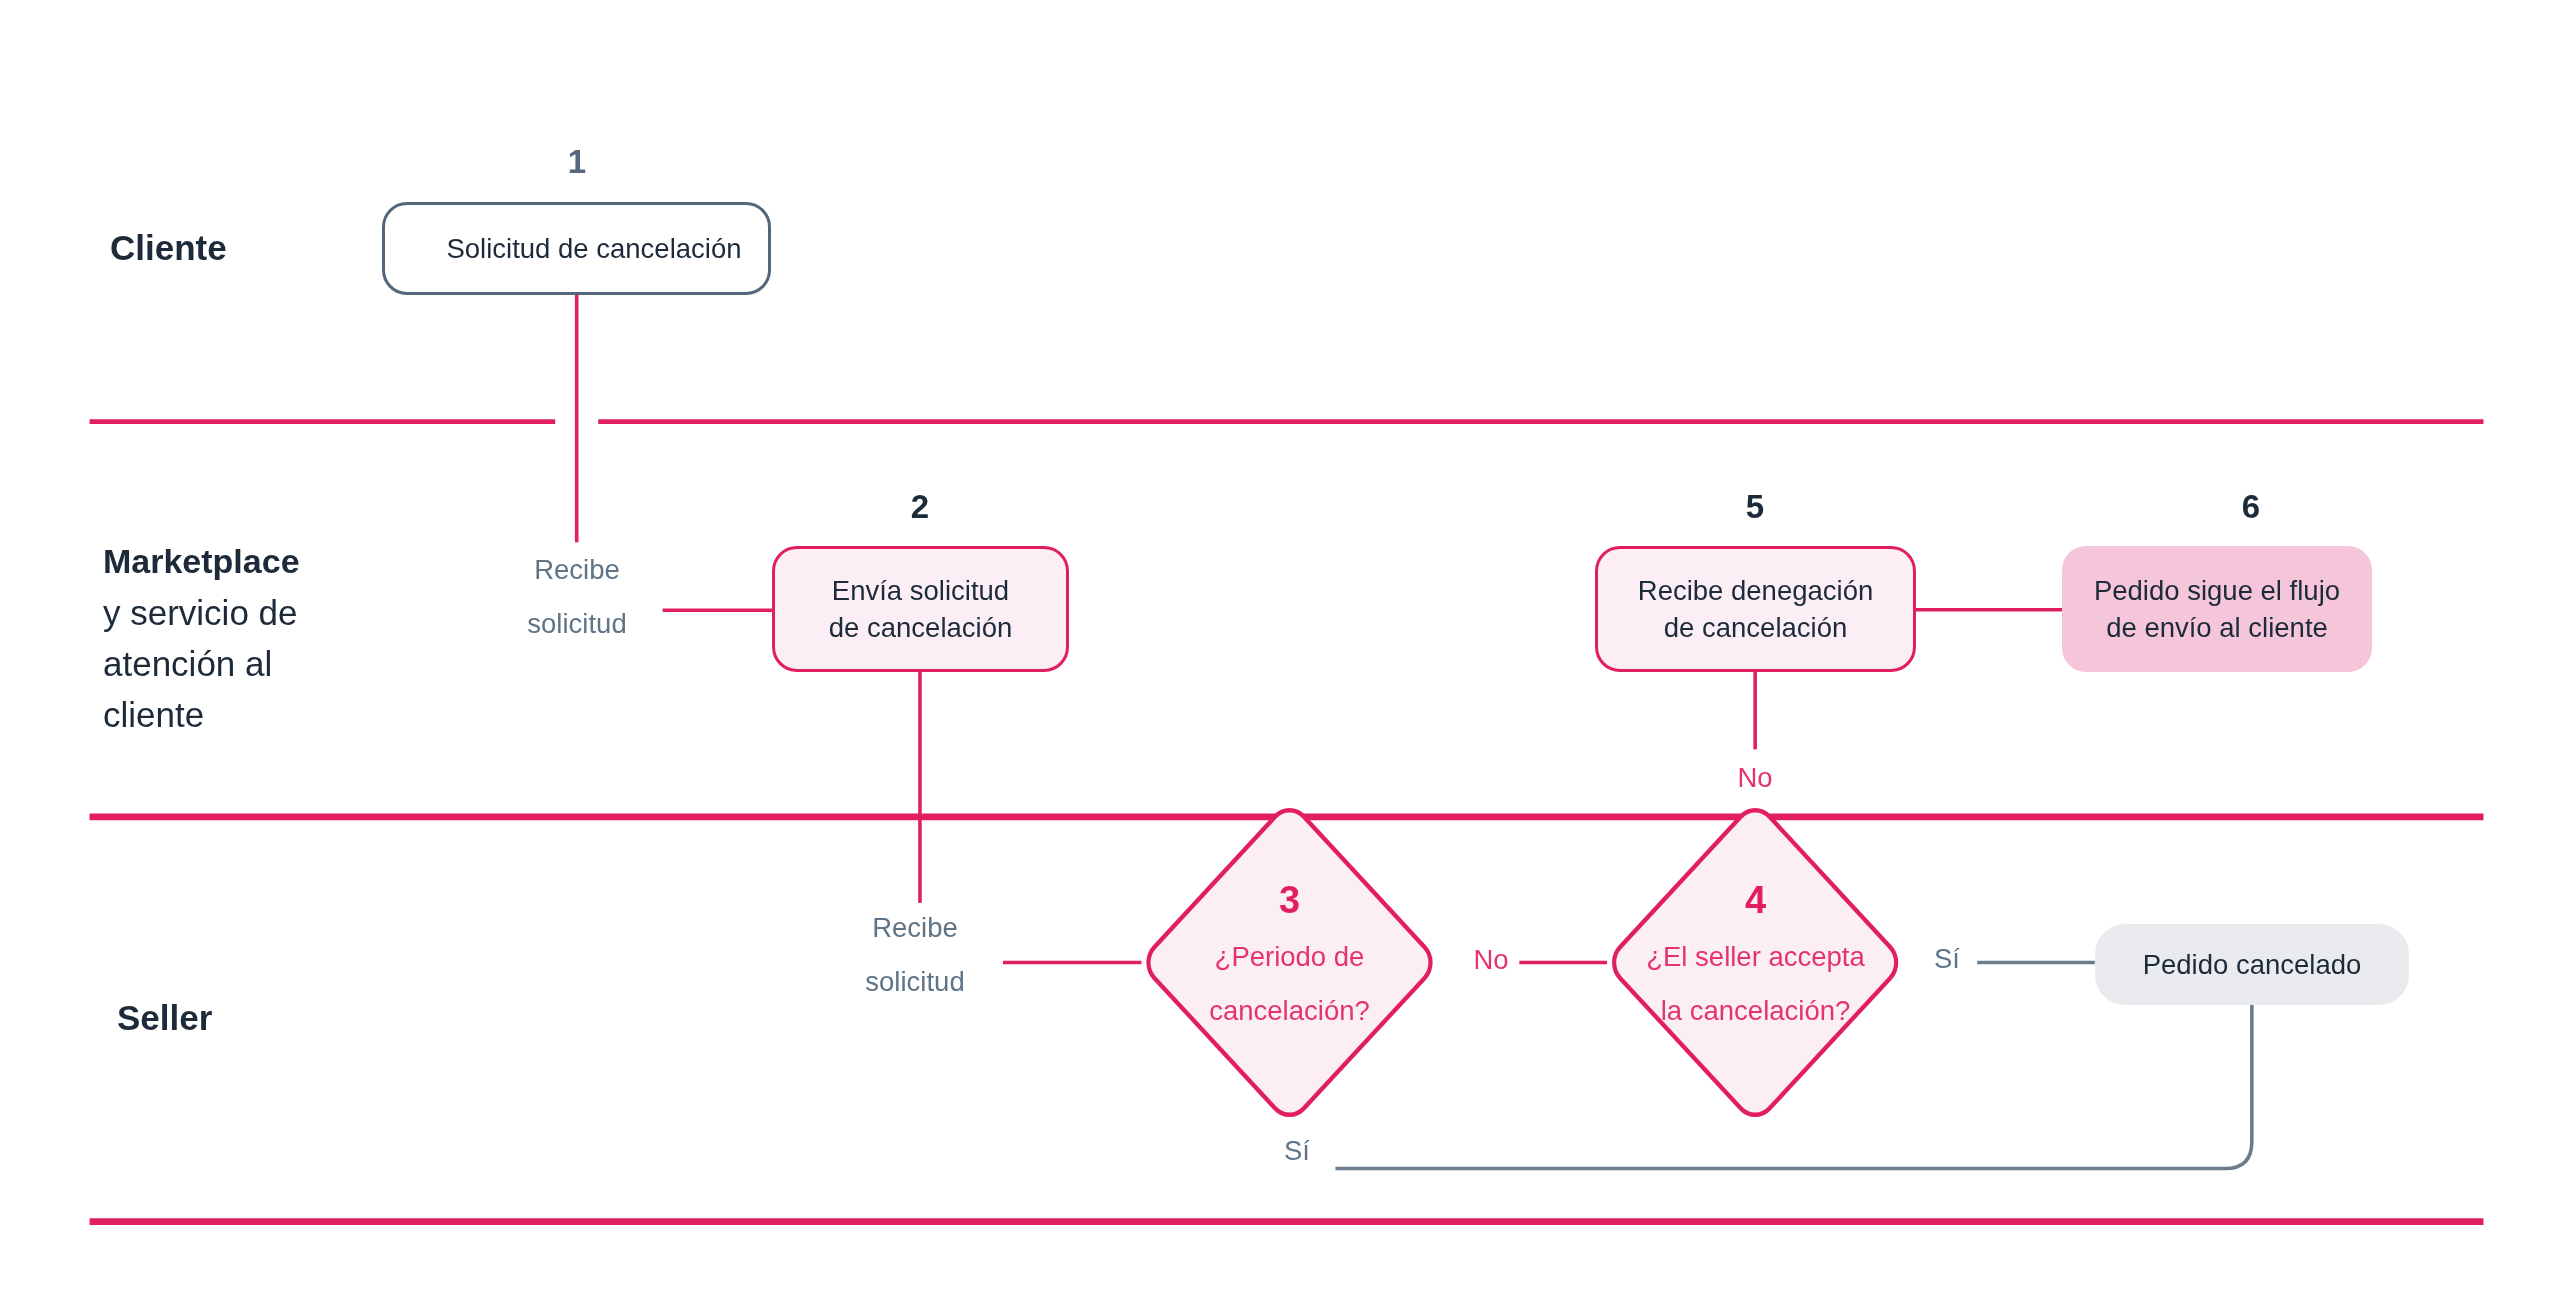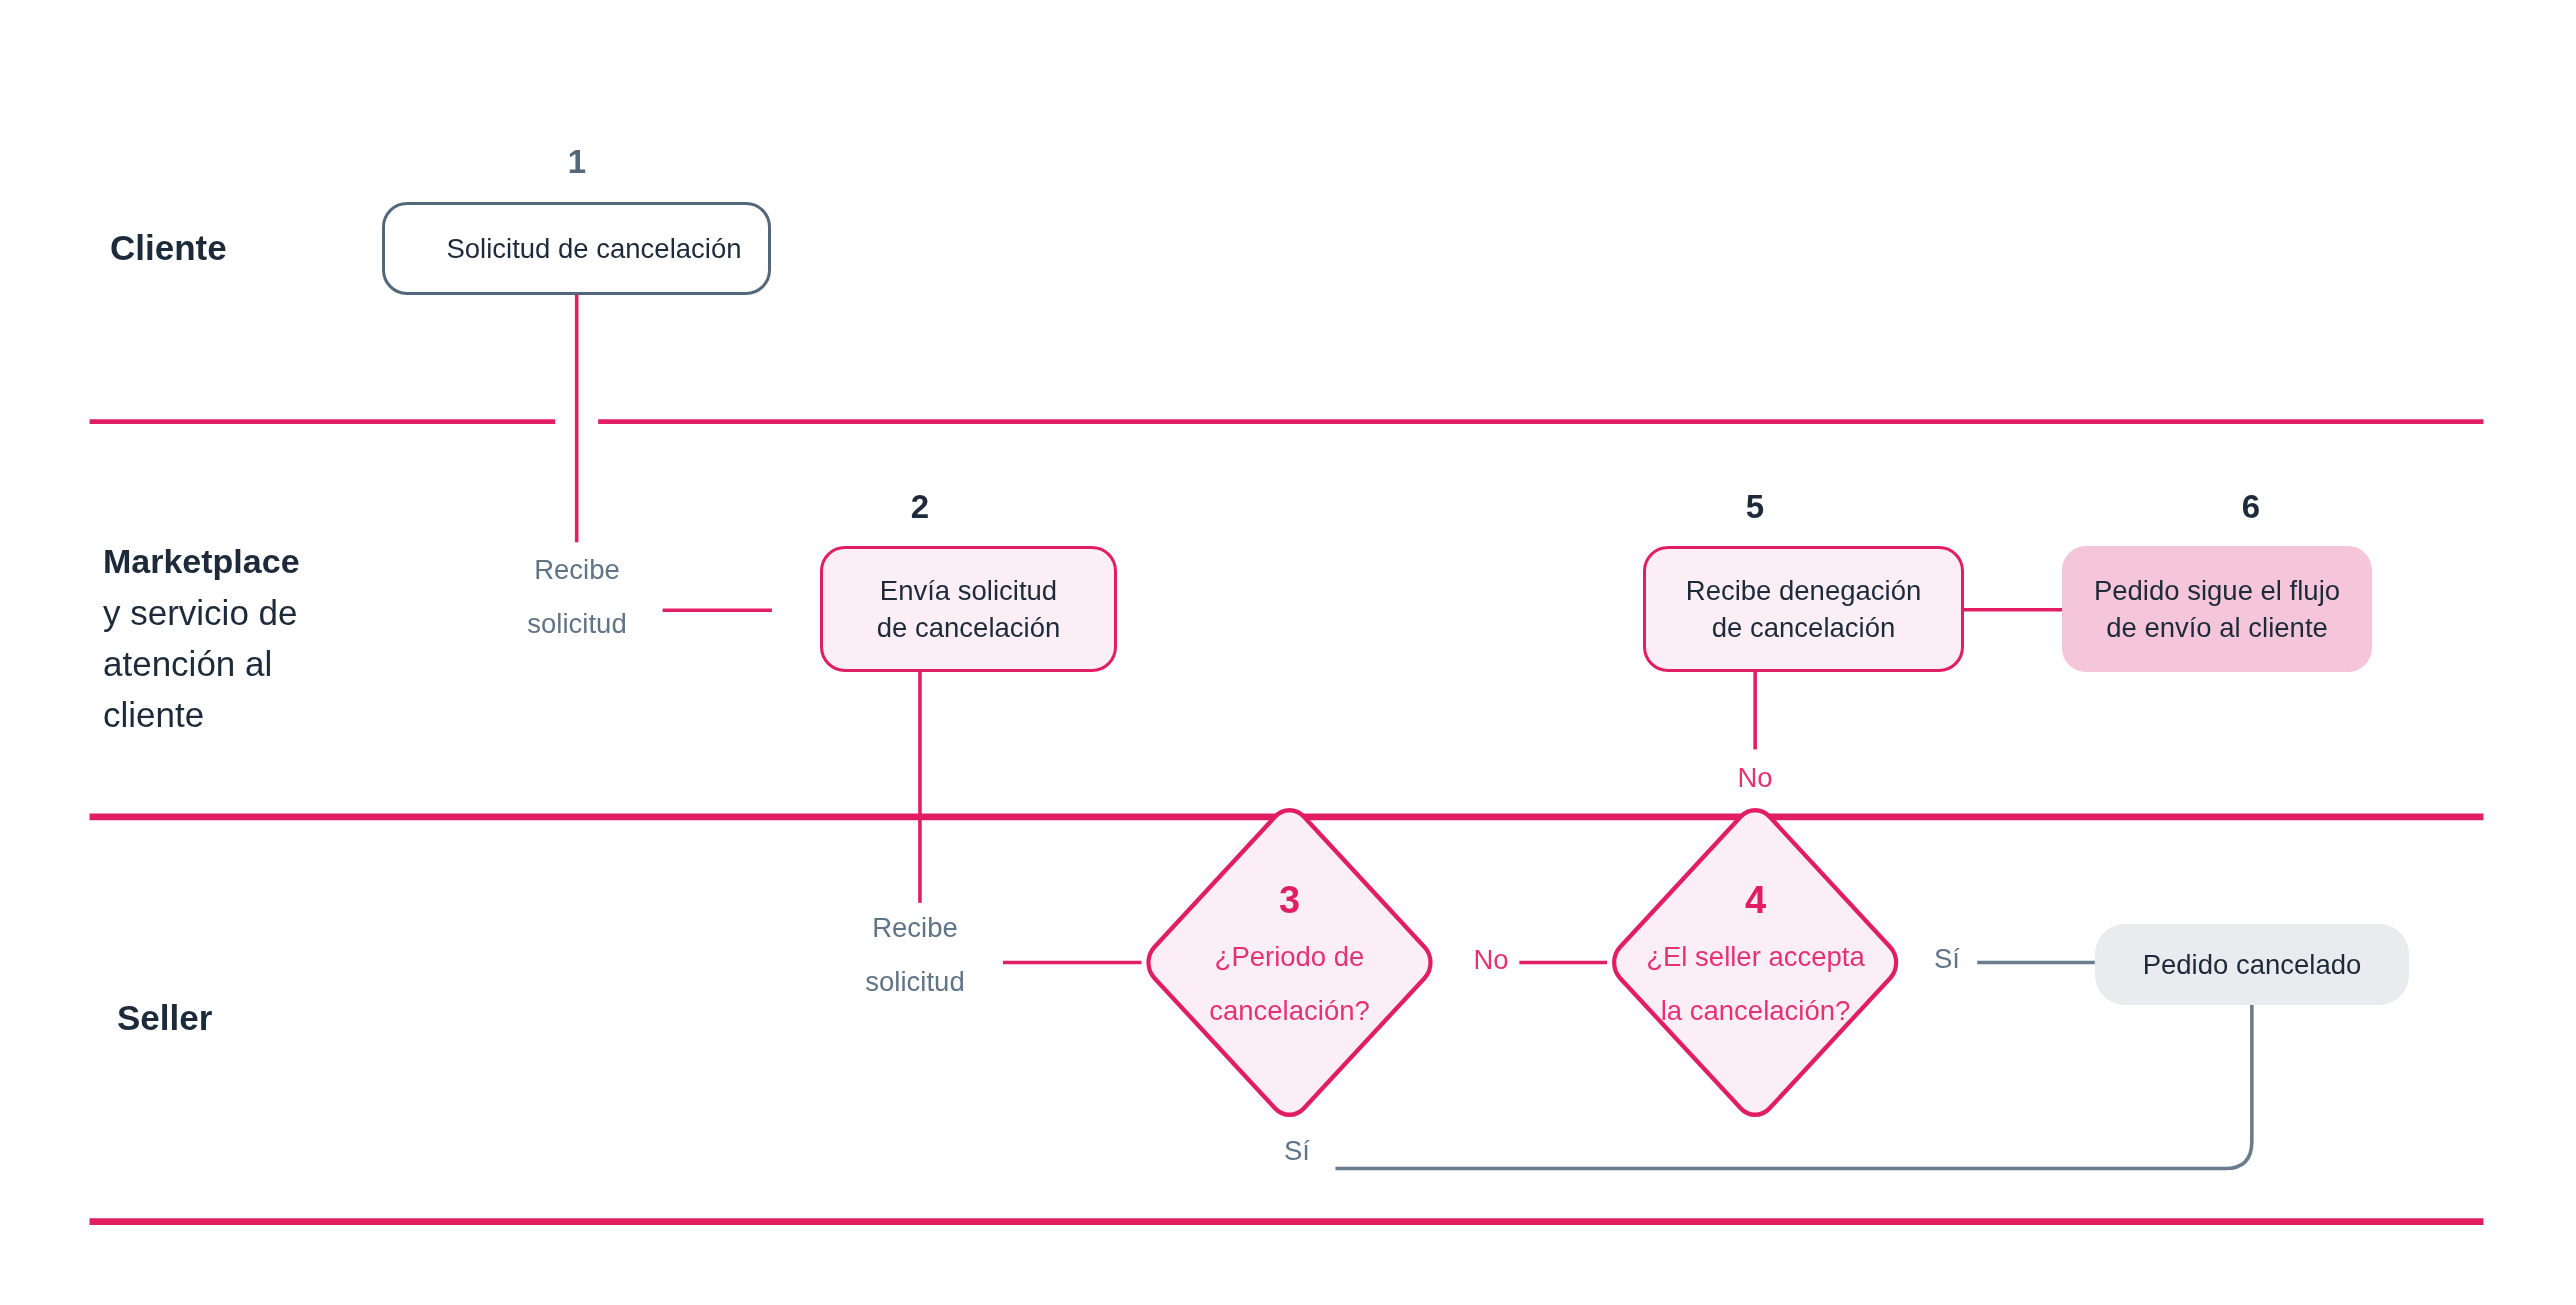--- a/index.html
+++ b/index.html
@@ -22,21 +22,21 @@
   .num { position:absolute; transform:translateX(-50%); font-size:33px; font-weight:700; }
   .num-navy  { color:var(--navy); }
   .num-slate { color:var(--slate); }
 
   .box {
     position:absolute; display:flex; align-items:center; justify-content:center;
     text-align:center; color:var(--navy); font-size:27.5px; line-height:37px;
     white-space:pre-line; border-radius:25px; box-sizing:border-box;
   }
   .outline-slate { background:#ffffff; border:3.6px solid var(--slate); }
-  .outline-pink  { background:var(--pinkFill); border:3.6px solid var(--pink);margin-left:48px; }
+  .outline-pink  { background:var(--pinkFill); border:3.6px solid var(--pink); }
   .fill-mid  { background:var(--pinkMid); border-radius:24px; }
   .fill-gray { background:var(--grayFill); border-radius:30px; }
 
   .edge-label { position:absolute; transform:translate(-50%,-50%); font-size:27.5px; white-space:pre-line; text-align:center; }
   .pink-label { color:var(--pinkText); }
   .gray-label { color:var(--grayText); line-height:54px; }
 
   .diamond-content {
     position:absolute; display:flex; flex-direction:column; align-items:center;
     justify-content:center; text-align:center;

